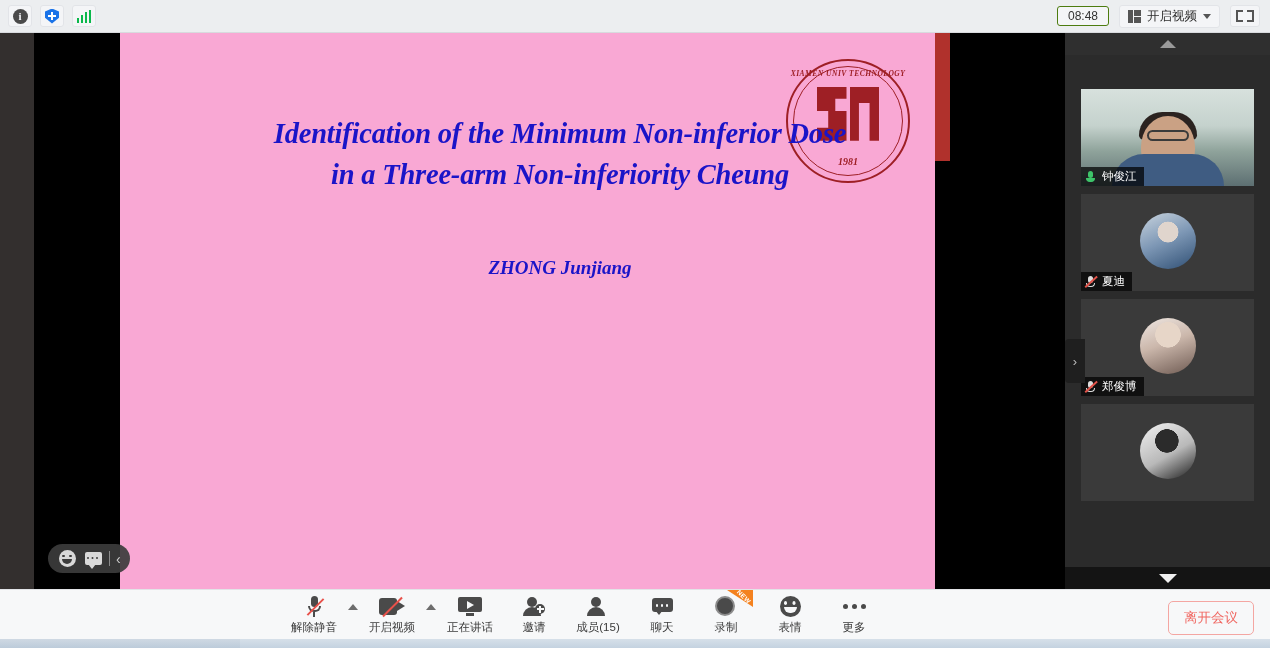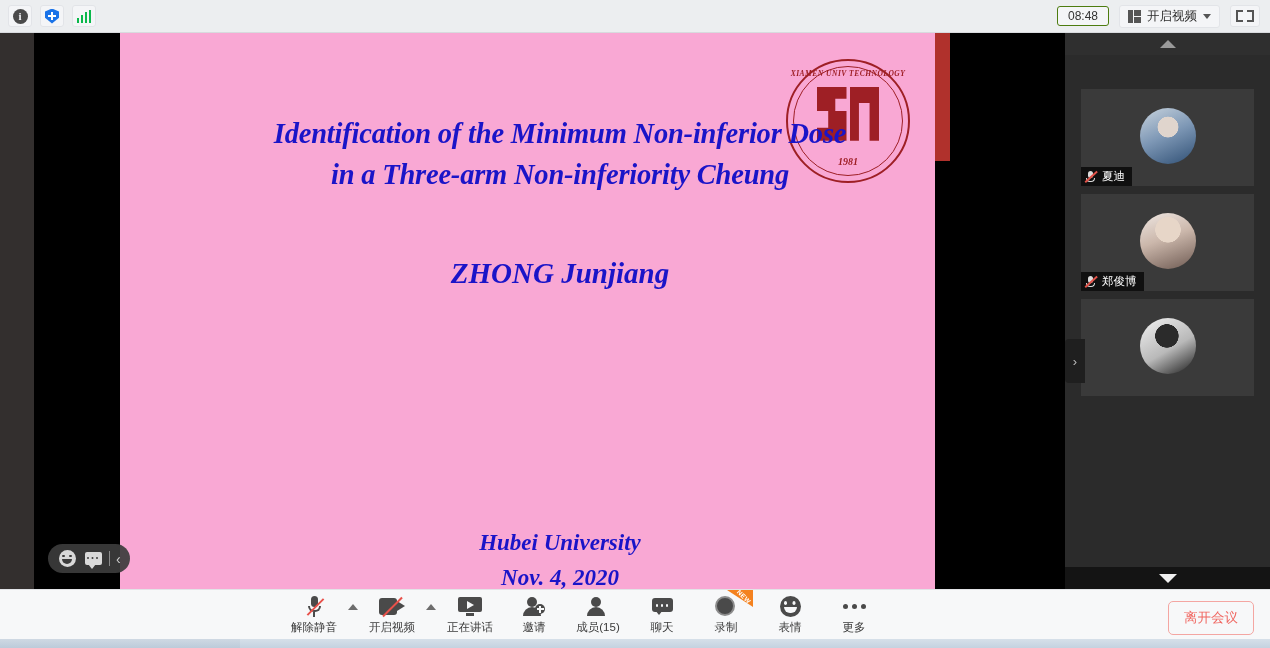--- a/index.html
+++ b/index.html
@@ -90,21 +90,21 @@
   }
   .logo-top-txt{
     position:absolute; left:0;right:0; top:8px; text-align:center;
     font-size:7.5px; letter-spacing:.5px; color:#9e1f25; font-weight:bold;
     font-family:"Liberation Serif",serif;
   }
 
   .slide-inner{ position:absolute; left:12px; top:0; width:100%; height:100%;
     text-align:center; color:#1a14c8; font-family:"Liberation Serif",serif; font-weight:bold;margin-left:13px;}
   .s-title{ position:absolute; left:0;right:0; top:80px; font-size:28.5px; line-height:41px; letter-spacing:-.2px;}
-  .s-author{ position:absolute; left:0;right:0; top:224px; font-size:29px; }
+  .s-author{ position:absolute; left:0;right:0; top:224px; font-size:19px; }
   .s-affil{ position:absolute; left:0;right:0; top:293px; font-size:23px; }
   .s-joint{ position:absolute; left:0;right:0; top:376px; font-size:19.5px; }
   .s-venue{ position:absolute; left:0;right:0; top:492px; font-size:23px; line-height:35px;}
 
   
   .mini-bar{
     position:absolute; left:14px; bottom:16px; height:29px;
     background:rgba(60,60,60,.92); border-radius:15px;
     display:flex; align-items:center; gap:6px; padding:0 9px; z-index:6;
   }
@@ -306,24 +306,20 @@
             </div>
           <div class="logo-year">1981</div>
         </div>
 
         <div class="slide-inner">
           <div class="s-title">
             <div>Identification of the Minimum Non-inferior Dose</div>
             <div>in a Three-arm Non-inferiority Cheung</div>
           </div>
           <div class="s-author">ZHONG Junjiang</div>
-          <div class="s-venue">
-            <div>Hubei University</div>
-            <div>Nov. 4, 2020</div>
-          </div>
         </div>
 
       </div>
 
       <div class="mini-bar">
         <span class="mini-ico">
             <span class="smiley"></span>
           </span>
         <span class="mini-ico">
             <span class="chatbub"></span>
@@ -335,20 +331,35 @@
 
     <div class="sidebar">
       <div class="sb-scroll-up">
         <span class="tri-up"></span>
       </div>
 
 
       <div class="thumbs">
 
 
+        <div class="thumb active">
+          <div class="vid-b">
+            <span class="hair"></span>
+              <span class="head"></span>
+              <span class="glass"></span>
+              <span class="body"></span>
+          </div>
+          <div class="tname">
+            <span class="mic on">
+                <b></b>
+                <i></i>
+              </span>
+            <span>钟俊江</span>
+          </div>
+        </div>
 
         <div class="thumb">
           <div class="avatar av2"></div>
           <div class="tname">
             <span class="mic muted">
                 <b></b>
                 <i></i>
               </span>
             <span>夏迪</span>
           </div>

